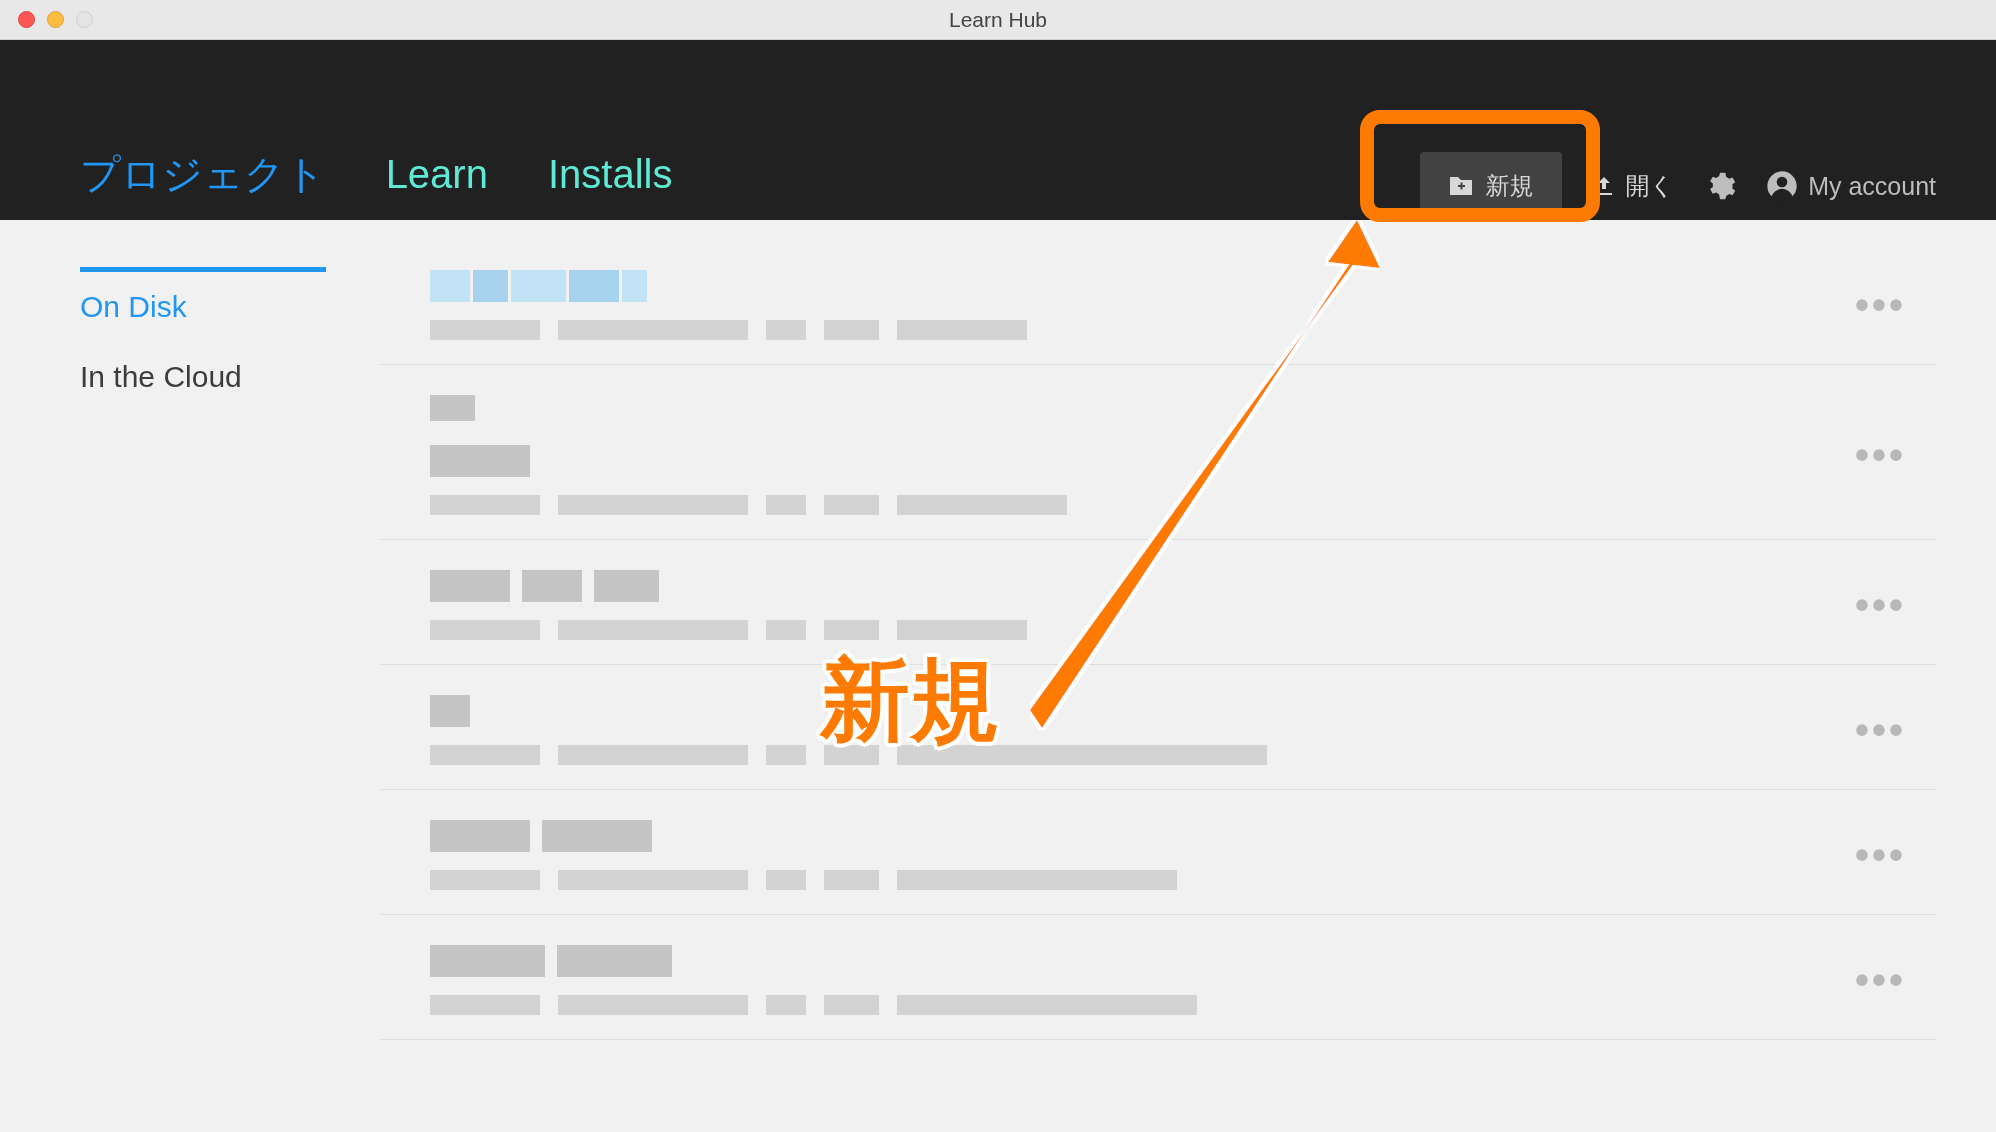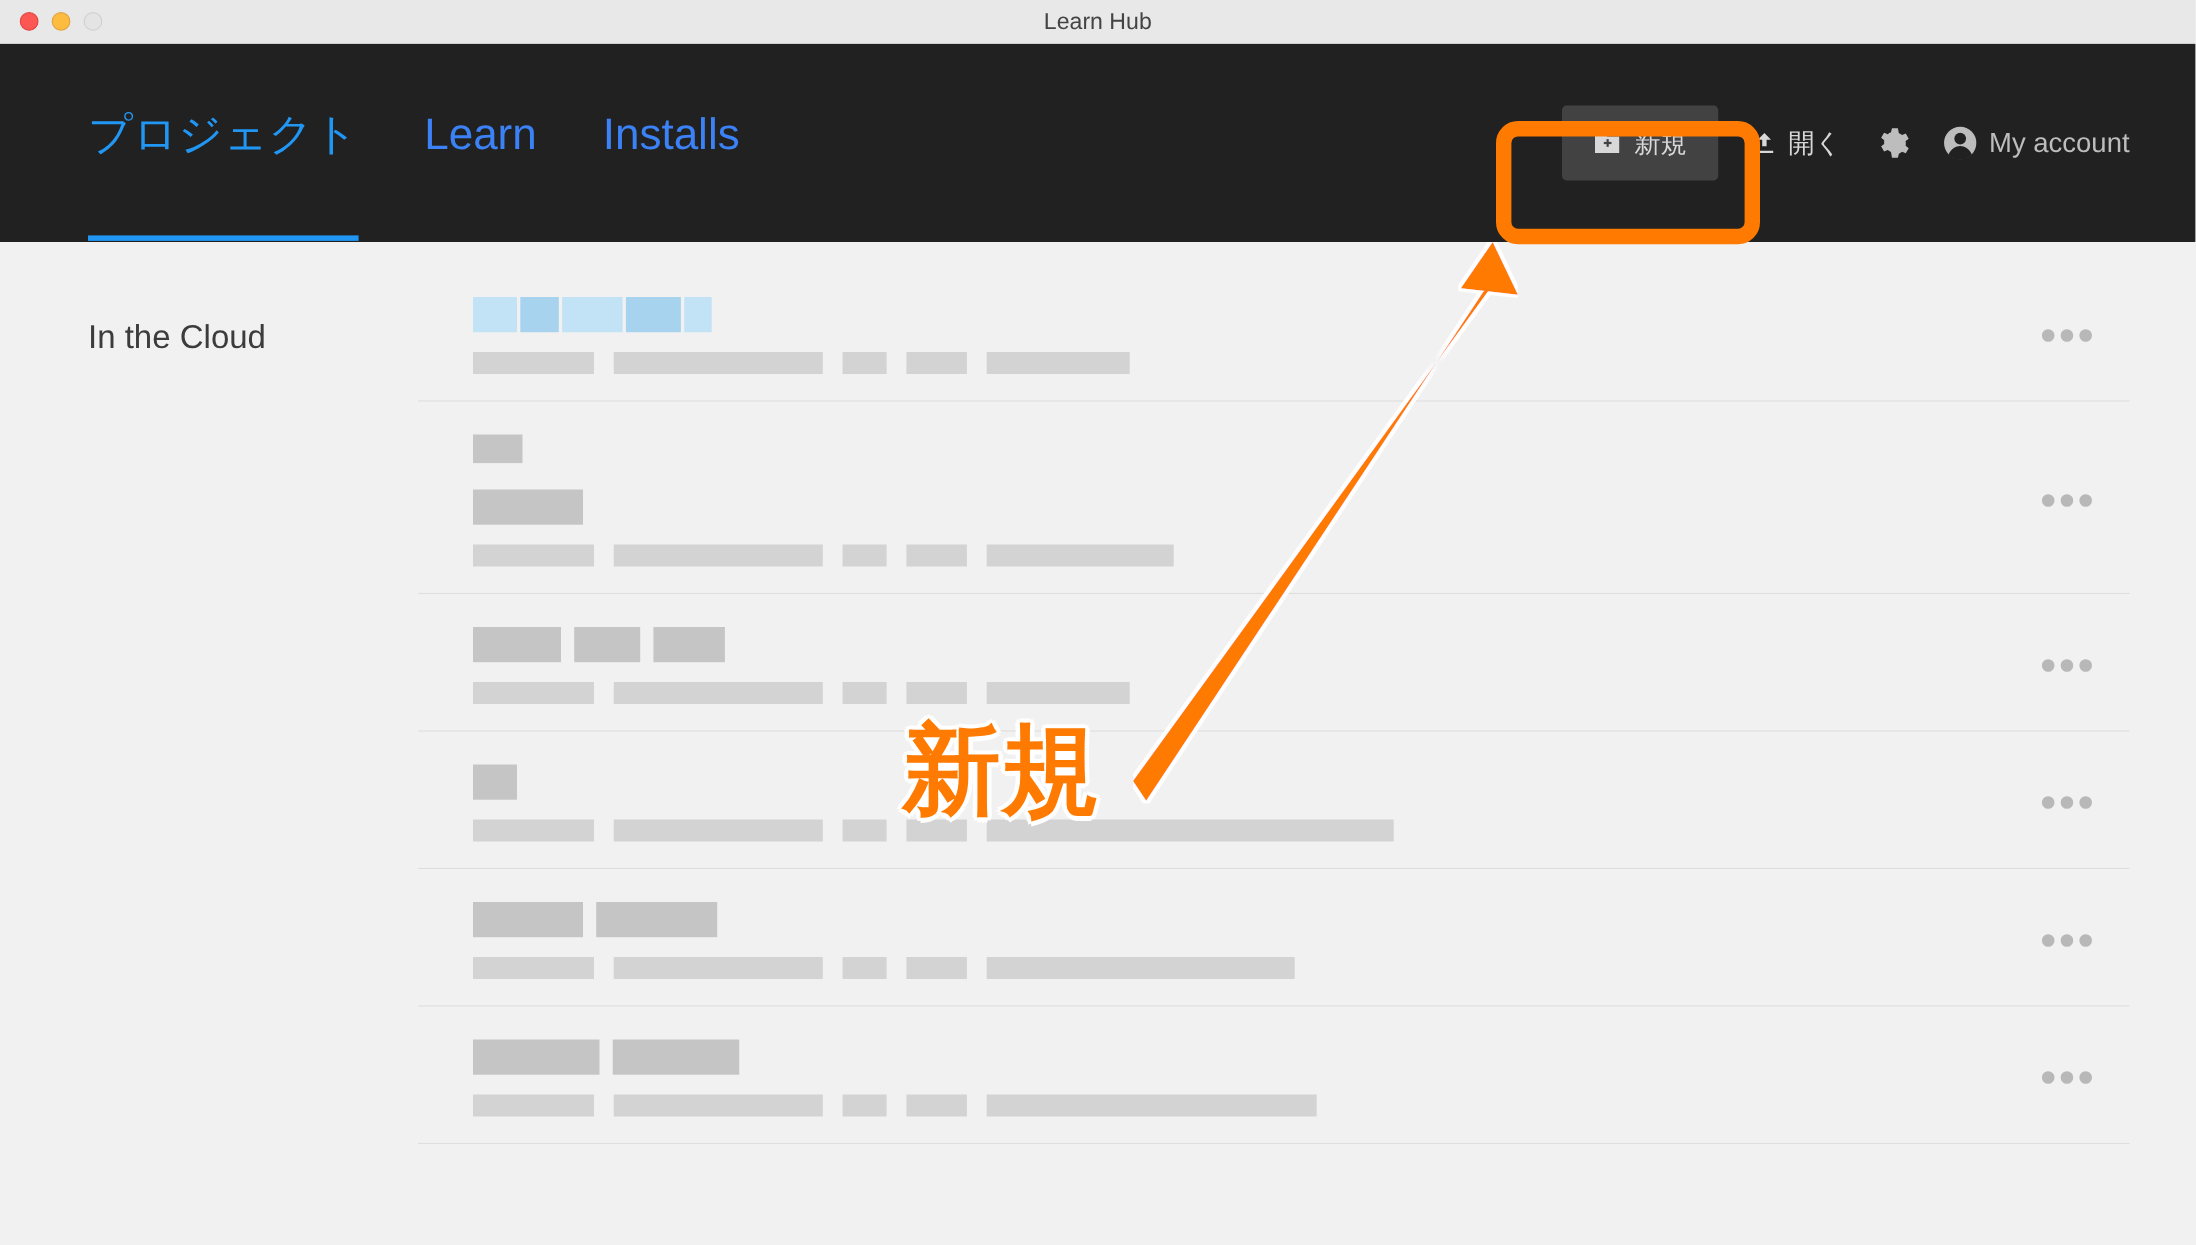--- a/index.html
+++ b/index.html
@@ -12,26 +12,26 @@
   }
   .traffic-lights { display: flex; gap: 12px; padding-left: 18px; }
   .tl { width: 17px; height: 17px; border-radius: 50%; }
   .tl.red { background: #fc5753; border: 1px solid #e24340; }
   .tl.yellow { background: #fdbc40; border: 1px solid #e1a23d; }
   .tl.gray { background: #e4e4e4; border: 1px solid #d0d0d0; }
   .window-title { position: absolute; left: 50%; transform: translateX(-50%); font-size: 21px; color: #444; }
   
   
   .header {
-    height: 180px; background: #212121; display: flex; align-items: center;
+    height: 180px; background: #212121; display: flex; align-items: flex-end;
     padding: 0 60px 0 80px; position: relative;
   }
   .tabs { display: flex; gap: 60px; align-items: baseline; flex: 1; }
   .tab {
-    font-size: 40px; color: #3b82f6; cursor: pointer; padding-bottom: 18px;
+    font-size: 40px; color: #5eead4; cursor: pointer; padding-bottom: 18px;
     position: relative;
   }
   .tab.active {
     color: #2196f3; font-weight: 400;
   }
   .tab.active::after {
     content: ""; position: absolute; left: 0; right: 0; bottom: -52px;
     height: 5px; background: #2196f3;
   }
   .header-actions { display: flex; align-items: center; gap: 30px; }
@@ -140,20 +140,21 @@
             <path fill="#212121" d="M4 20c1.5-4 5-6 8-6s6.5 2 8 6a11 11 0 01-16 0z"></path>
           </svg>
       </span>
       <span>My account</span>
     </div>
   </div>
 </div>
 
 <div class="body">
   <div class="sidebar">
+    <div class="sidebar-item active">On Disk</div>
     <div class="sidebar-item">In the Cloud</div>
   </div>
   <div class="project-list">
 
     <div class="project-row row0">
       <div class="project-main">
         <div class="blur-title">
             <span class="px lt" style="width:40px"></span>
             <span class="px" style="width:35px"></span>
             <span class="px lt" style="width:55px"></span>

